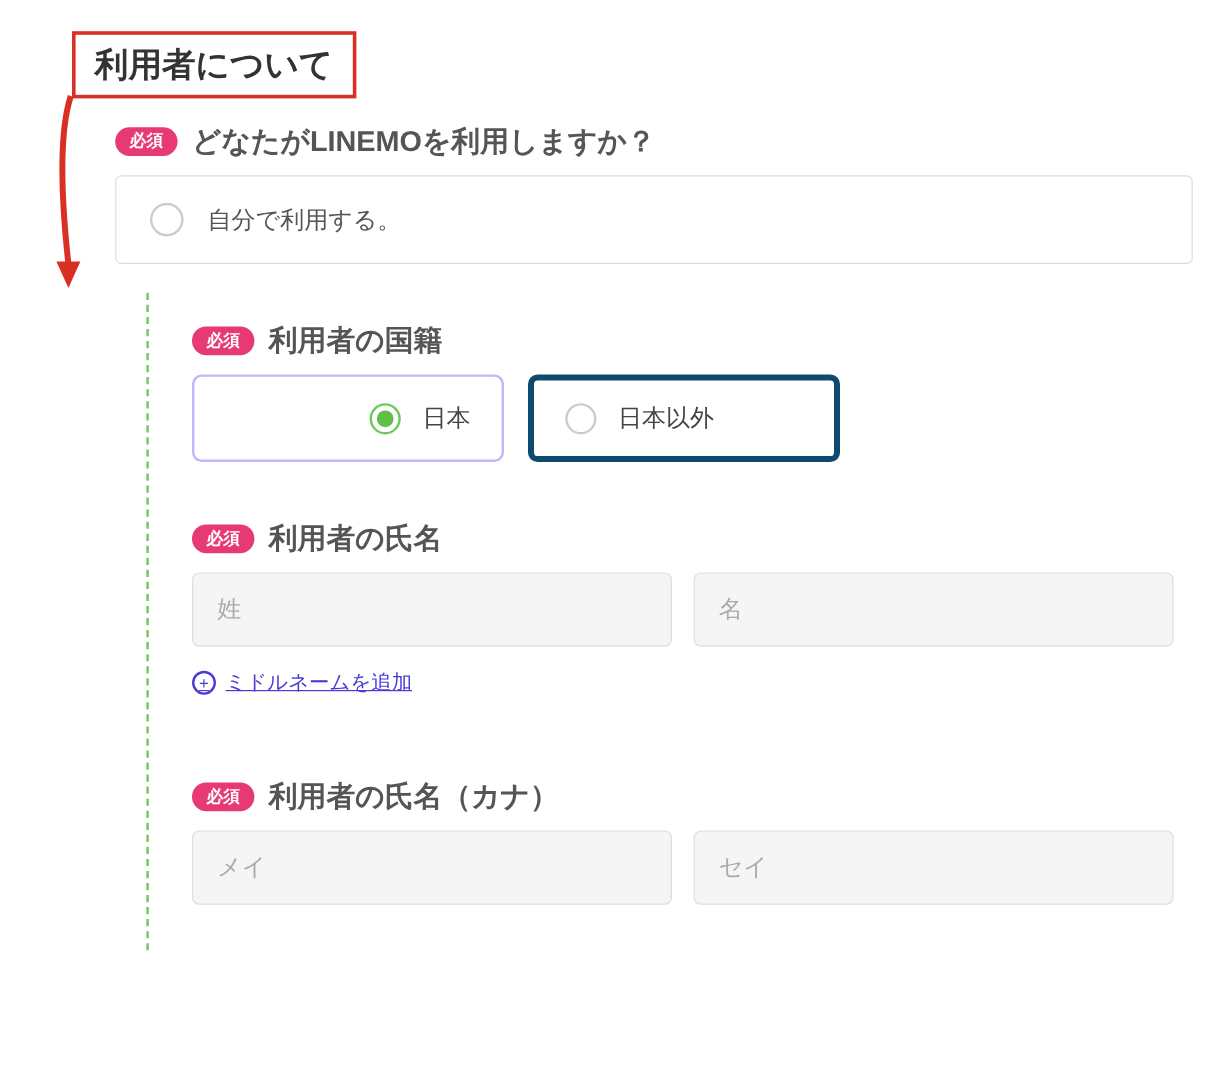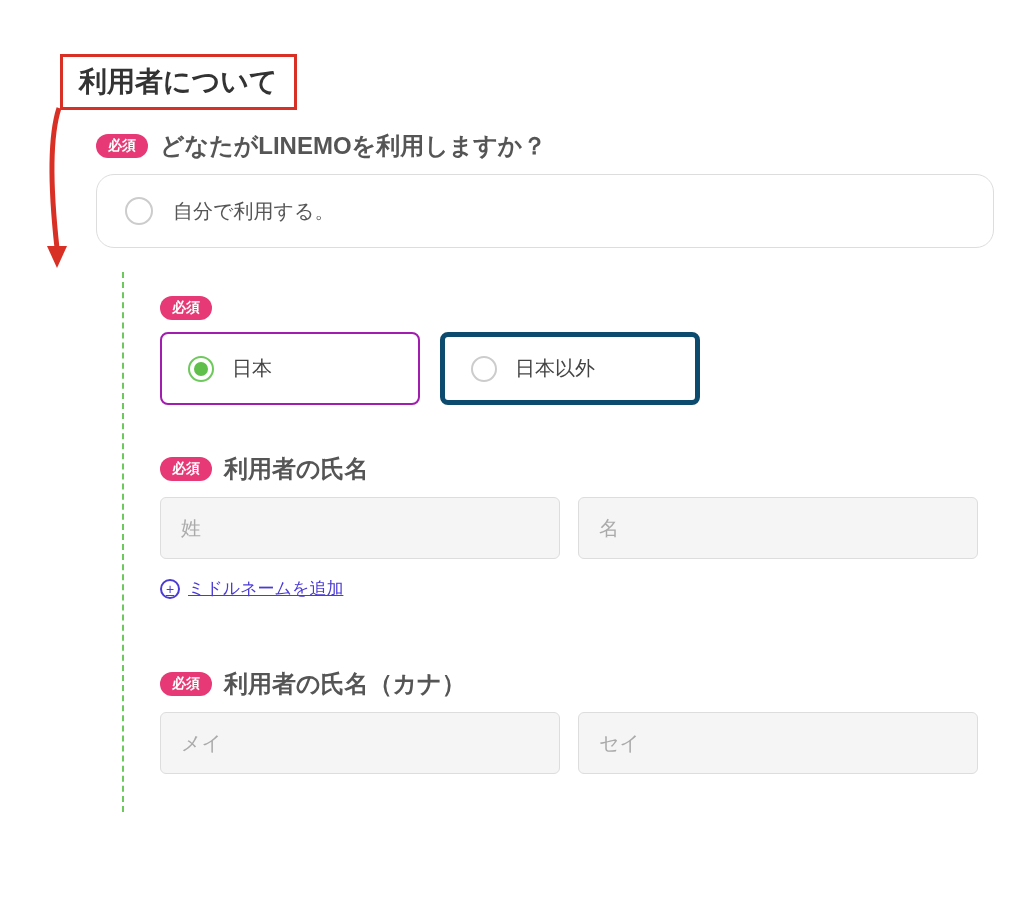--- a/index.html
+++ b/index.html
@@ -5,21 +5,20 @@
     * { margin: 0; padding: 0; box-sizing: border-box; }
     body {
       font-family: -apple-system, BlinkMacSystemFont, "Hiragino Sans", "Hiragino Kaku Gothic ProN", Meiryo, sans-serif;
       background: #fff;
       width: 1024px;
       color: #222;
     }
     .container {
       padding: 26px 30px 0 60px;
       position: relative;
-      margin-top: 28px;
     }
     .section-title {
       display: inline-block;
       font-size: 28px;
       font-weight: 700;
       color: #333;
       border: 3px solid #d93025;
       padding: 6px 16px;
       margin-bottom: 20px;
       position: relative;
@@ -53,21 +52,21 @@
     }
     .field-label {
       font-size: 24px;
       color: #555;
       font-weight: 700;
     }
 
     .radio-row {
       background: #fff;
       border: 1px solid #ddd;
-      border-radius: 18px;
+      border-radius: 5px;
       padding: 22px 28px;
       display: flex;
       align-items: center;
       gap: 20px;
       margin-bottom: 24px;
       cursor: pointer;
     }
     .radio-row.selected {
       border: 2px solid #6ec95c;
       box-shadow: 0 0 0 4px rgba(110,201,92,0.15);
@@ -108,21 +107,22 @@
       display: flex;
       align-items: center;
       gap: 18px;
       border: 5px solid #0c4a6e;
       border-radius: 8px;
       padding: 18px 26px;
       width: 260px;
       cursor: pointer;
     }
     .nation-option.selected {
-      border: 2px solid #a21caf;
+      border: 2px solid #c4b5fd;
+      justify-content: flex-end;
     }
     .nation-option .radio-disc { width: 26px; height: 26px; }
     .nation-option.selected .radio-disc { border-color: #6ec95c; }
     .nation-option.selected .radio-disc .dot { display: block; }
     .nation-text { font-size: 20px; color: #444; }
 
     .name-inputs {
       display: flex;
       gap: 18px;
       margin-bottom: 18px;
@@ -188,20 +188,21 @@
     <div class="radio-row">
       <span class="radio-disc"></span>
       <span class="radio-text">自分で利用する。</span>
     </div>
 
 
     <div class="subsection">
 
       <div class="field-label-row">
         <span class="required-badge">必須</span>
+        <span class="field-label">利用者の国籍</span>
       </div>
 
       <div class="nation-options">
         <div class="nation-option selected">
           <span class="radio-disc">
               <span class="dot"></span>
             </span>
           <span class="nation-text">日本</span>
         </div>
         <div class="nation-option">

